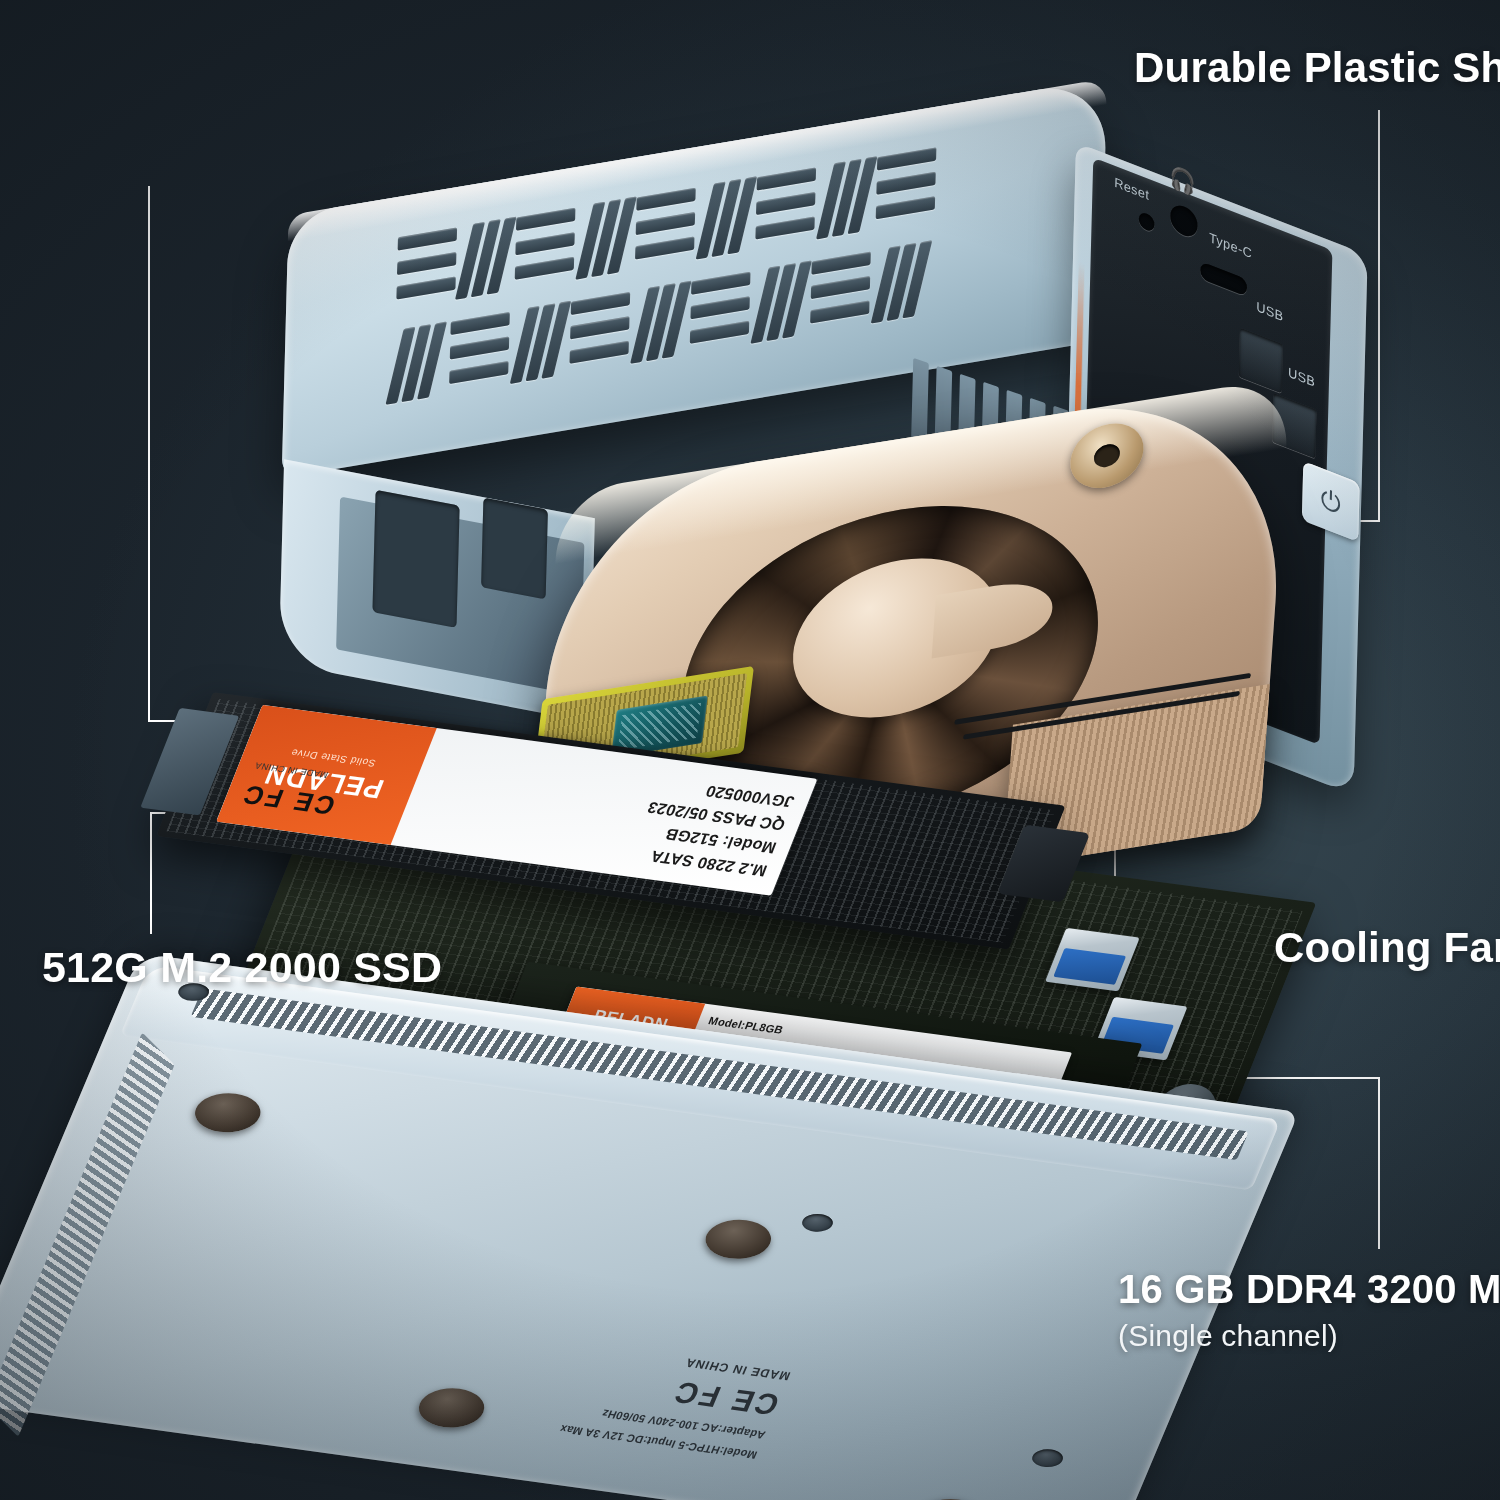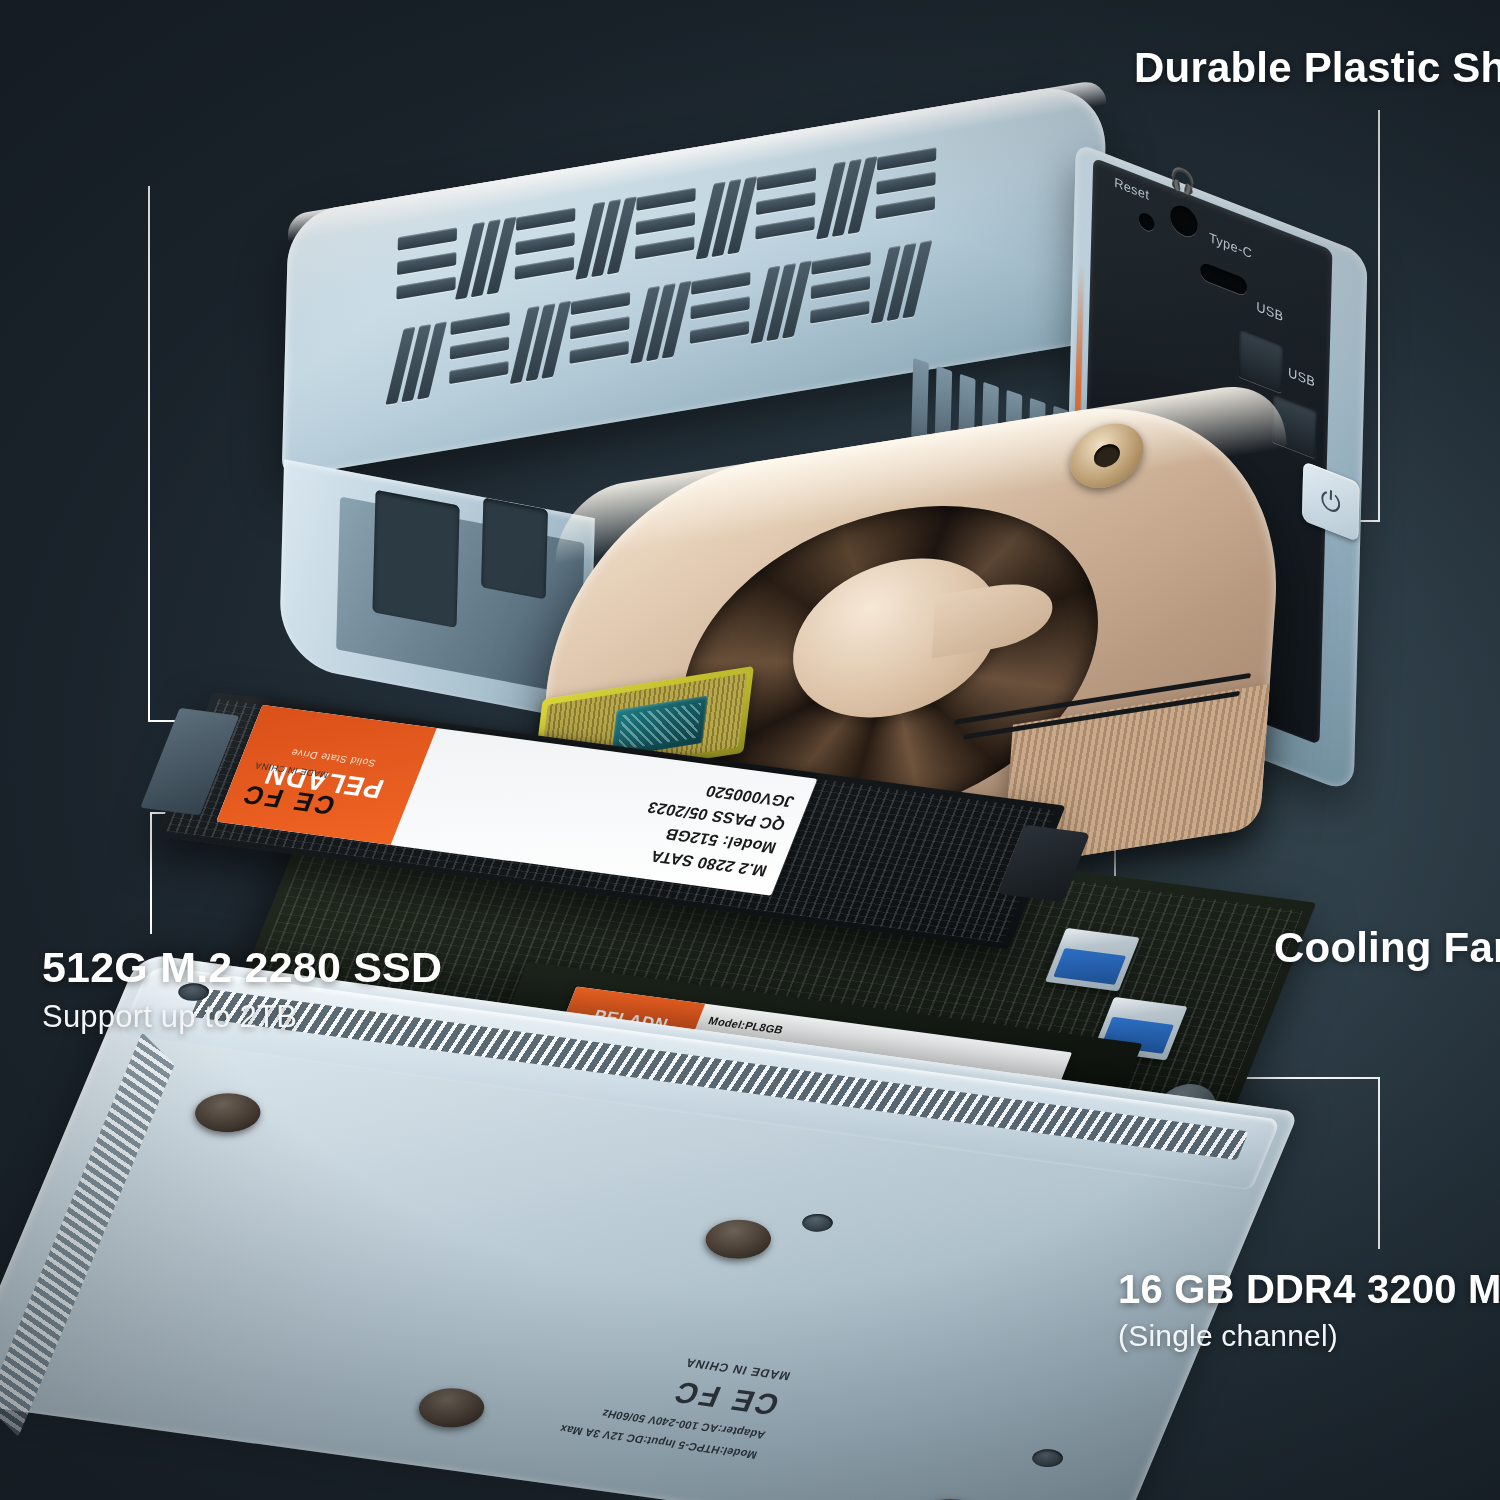--- a/index.html
+++ b/index.html
@@ -668,22 +668,21 @@
   </div>
 
   <div class="bg-vignette"></div>
 
 
   <div class="label" id="lbl-shell">
     <div class="big">Durable Plastic Sheel</div>
   </div>
 
   <div class="label" id="lbl-ssd">
-    <div class="big">512G M.2 2280 SSD</div>
-    <div class="sub">Support up to 2TB</div>
+    <div class="big">512G M.2 2000 SSD</div>
   </div>
 
   <div class="label" id="lbl-fan">
     <div class="big">Cooling Fan</div>
   </div>
 
   <div class="label" id="lbl-ram">
     <div class="big">16 GB DDR4 3200 MHz</div>
     <div class="sub">(Single channel)</div>
   </div>

